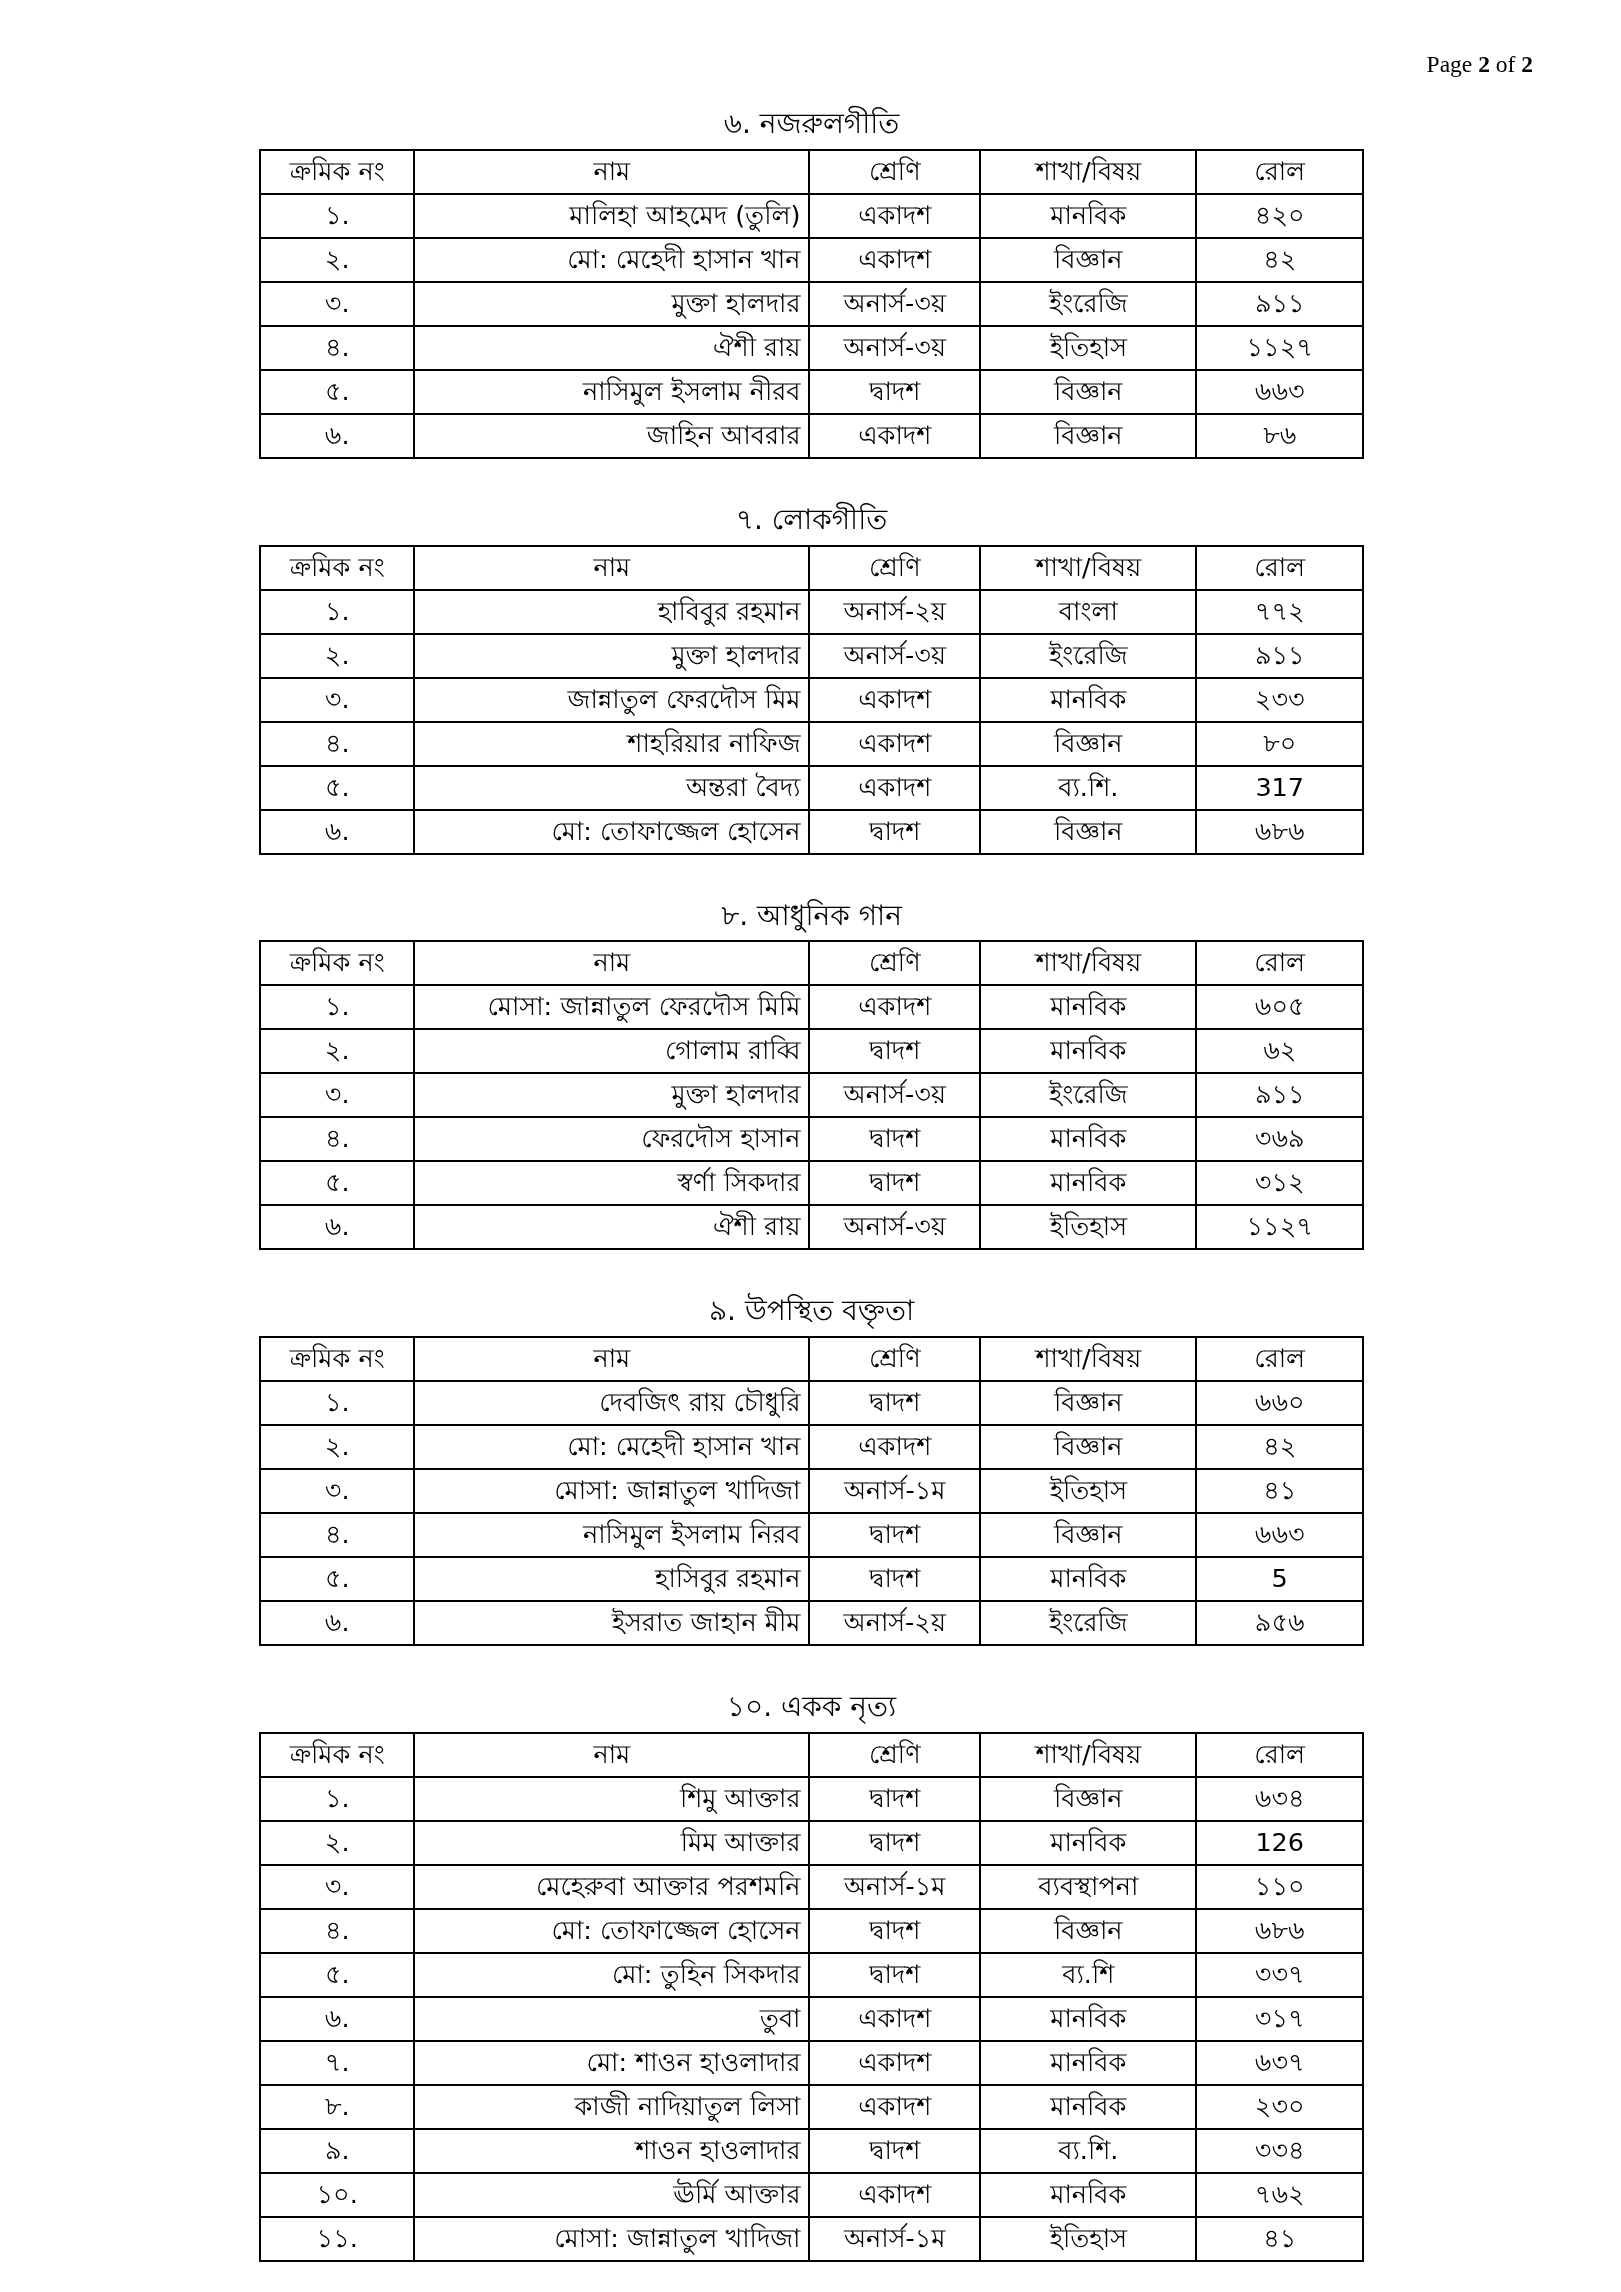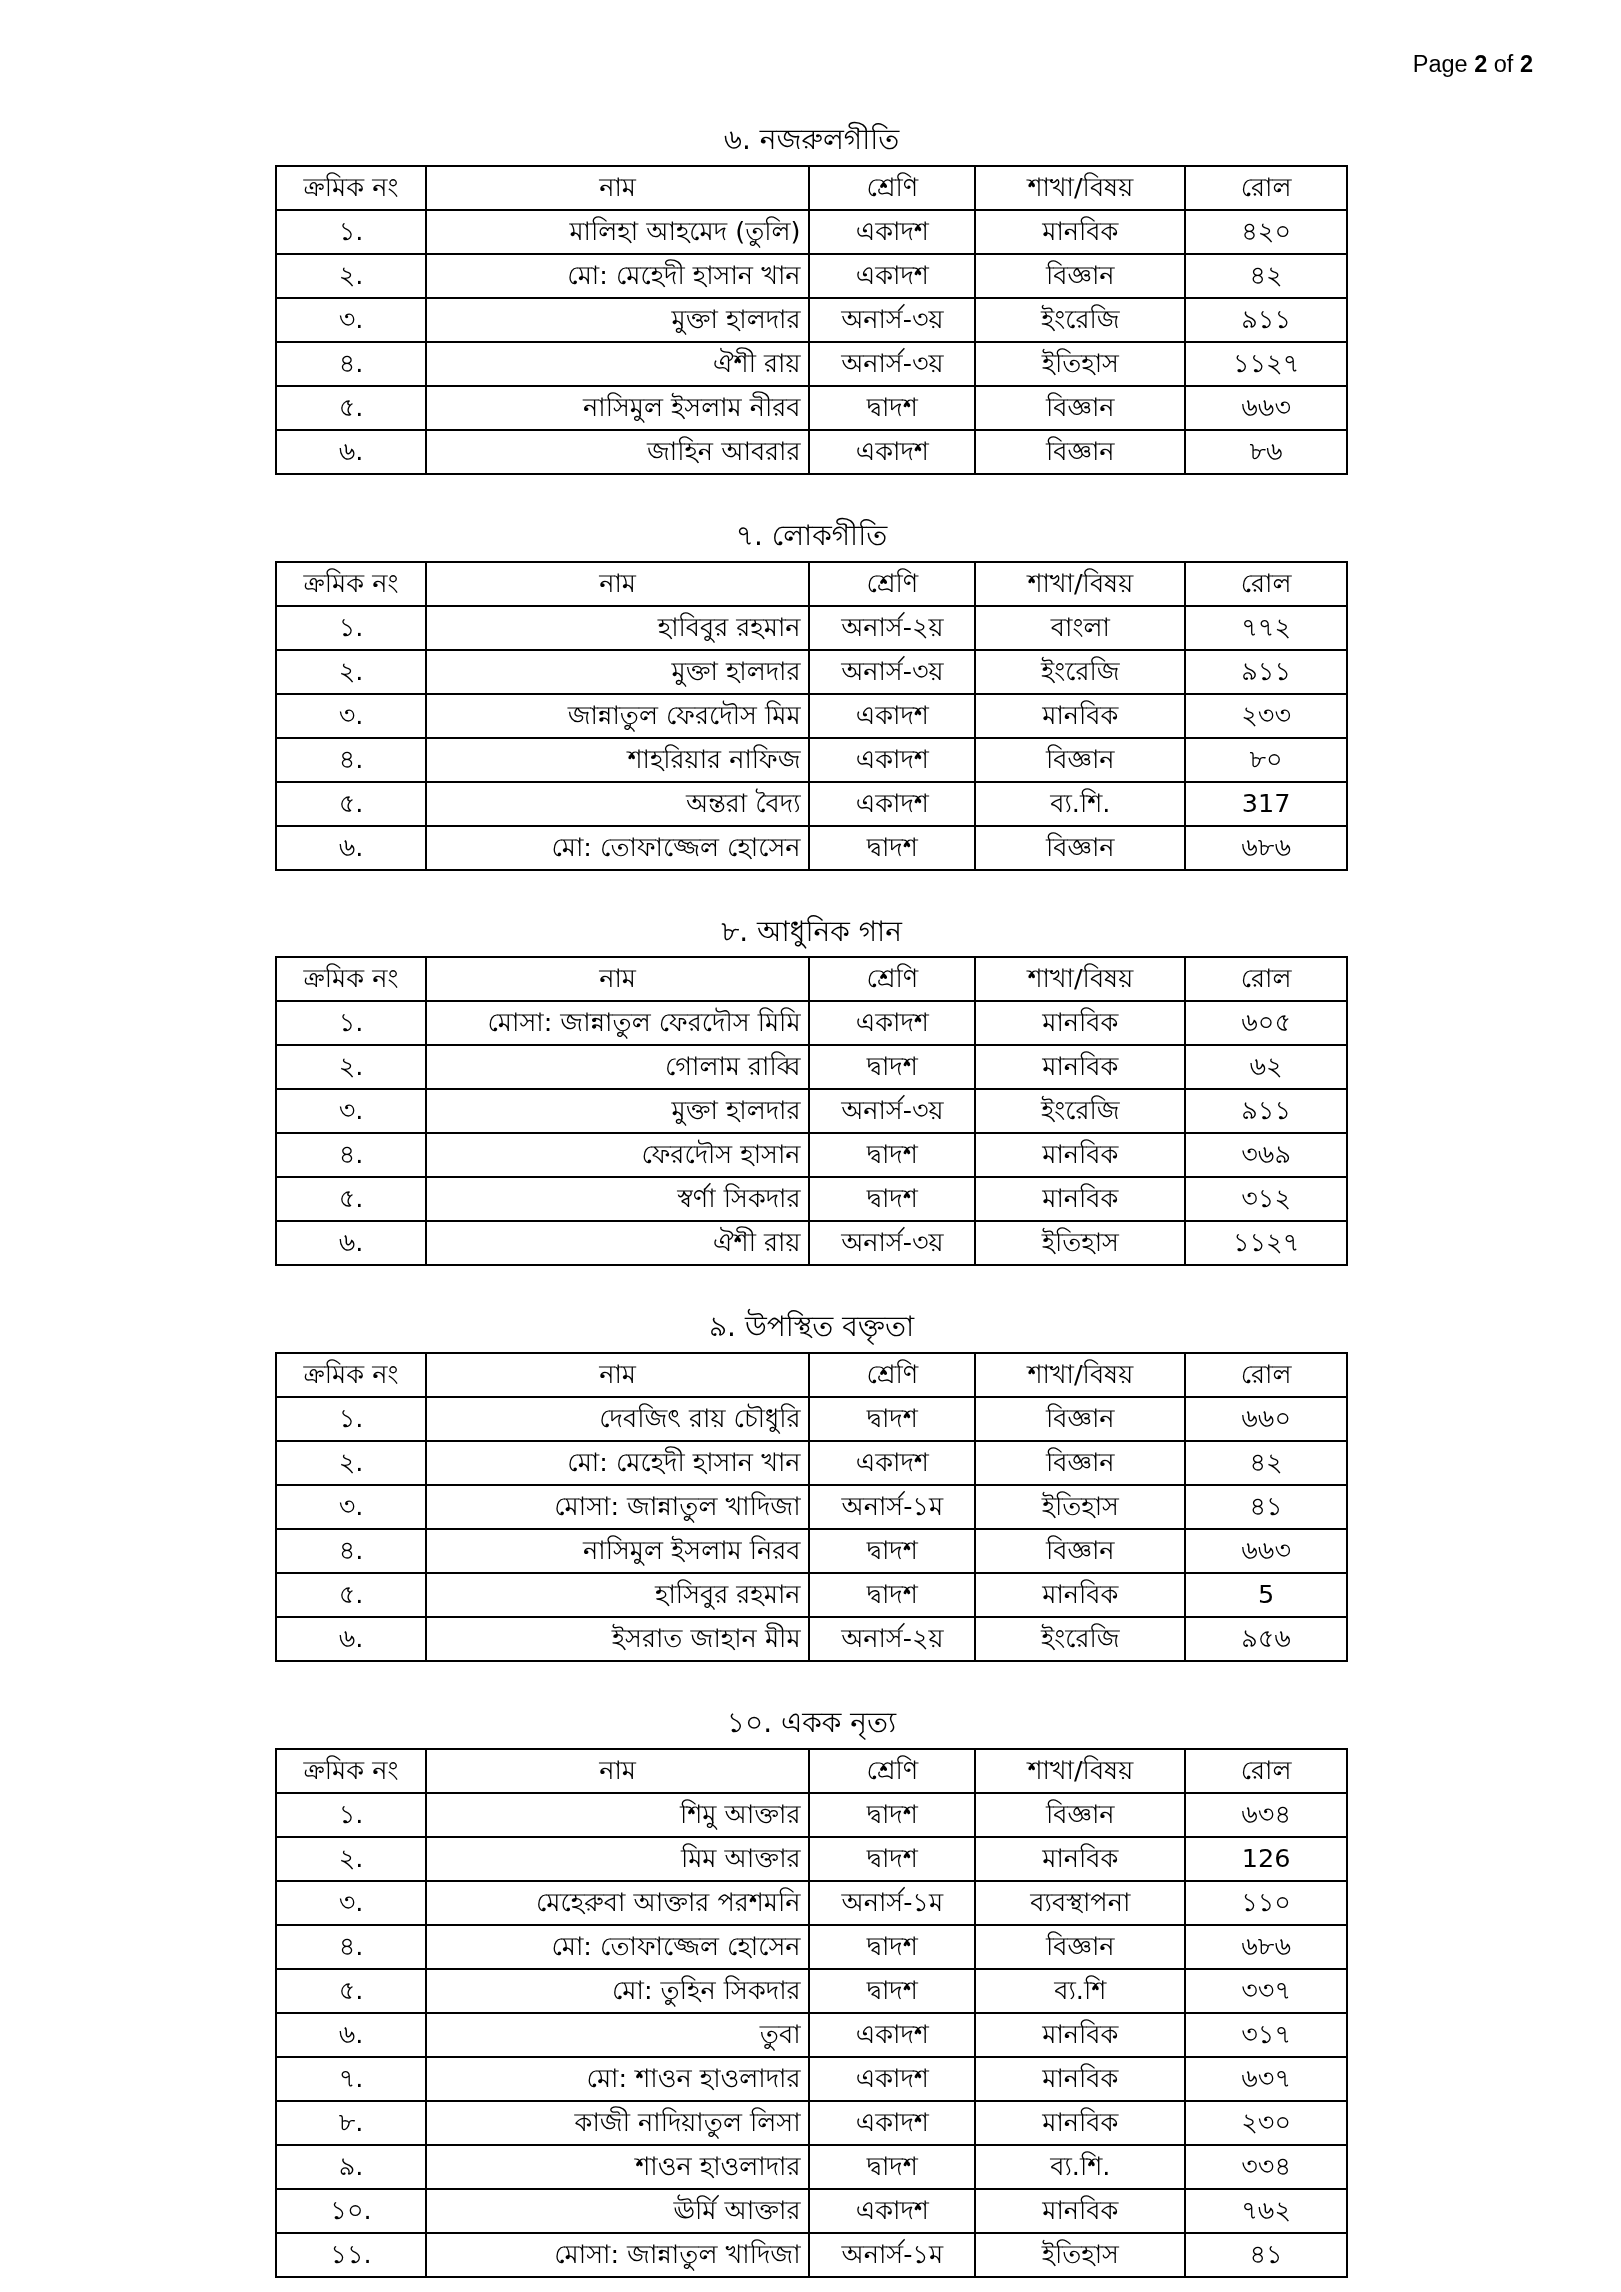--- a/index.html
+++ b/index.html
@@ -13,33 +13,33 @@
     height: 2293px;
     background: #ffffff;
     color: #000000;
     font-family: "DejaVu Sans", sans-serif;
     overflow: hidden;
   }
   .page-label {
     position: absolute;
     top: 51px;
     right: 88px;
-    font-family: Liberation Sans, sans-serif;
+    font-family: Liberation Serif, serif;
     font-size: 23.5px;
     color: #000000;
     white-space: pre;
   }
   .page-label b { font-weight: bold; }
   .content {
     position: absolute;
     top: 106px;
     left: 259px;
     width: 1105px;
   }
-  .section { margin: 16px; }
+  .section { margin: 0; }
   .section + .section { margin-top: 43px; }
   .section-title {
     margin: 0 0 7.8px 0;
     text-align: center;
     font-size: 28px;
     line-height: 35px;
     font-weight: normal;
   }
   table.participants {
     width: 100%;

